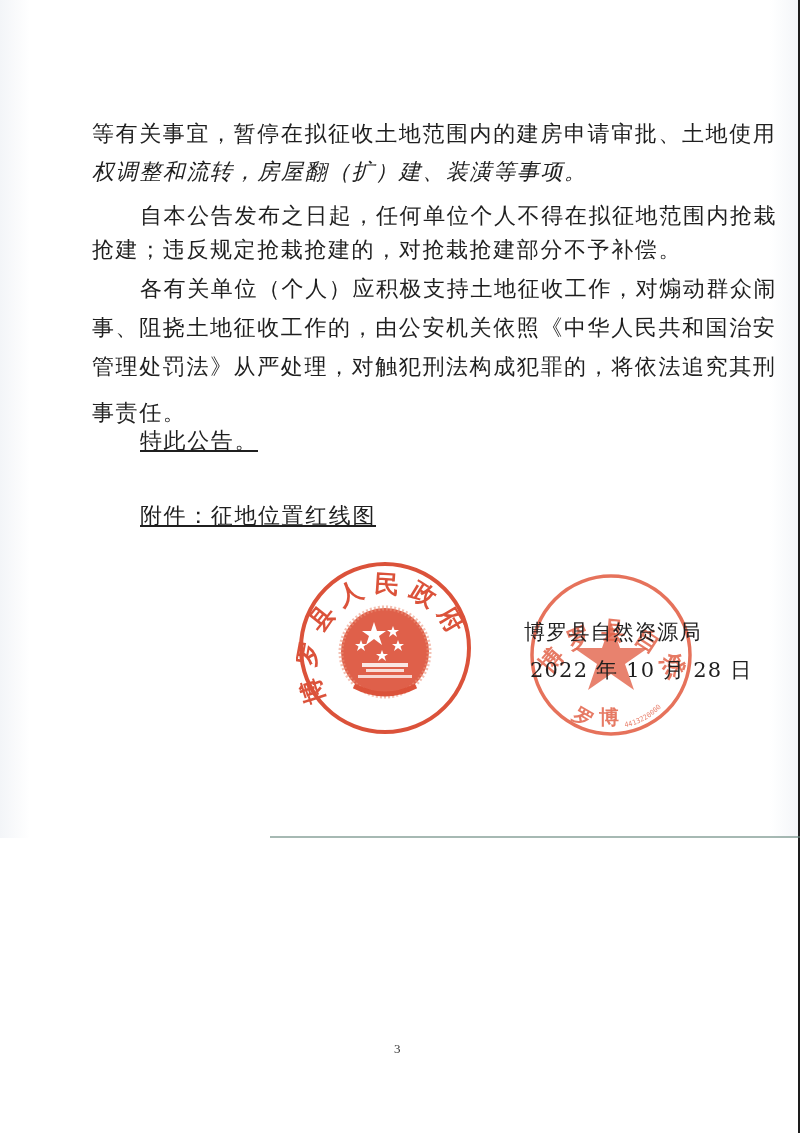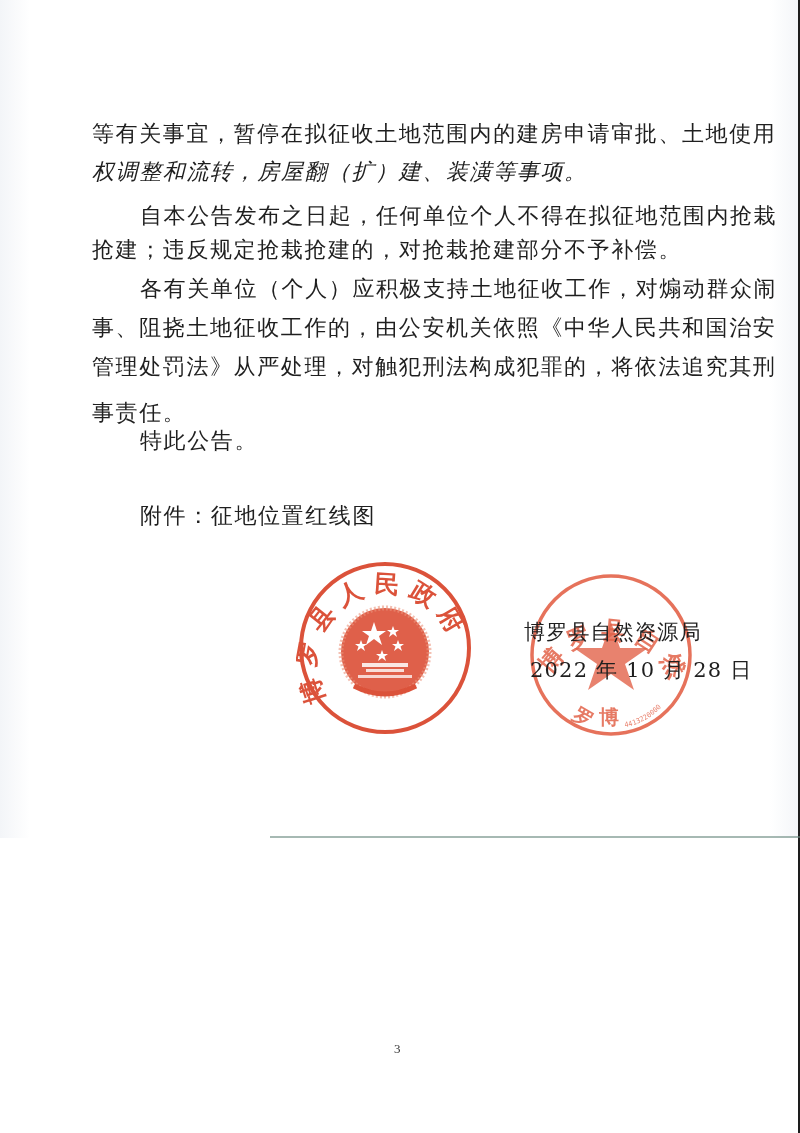--- a/index.html
+++ b/index.html
@@ -83,23 +83,23 @@
   <div class="line" style="top:157px;font-style:italic;">权调整和流转，房屋翻（扩）建、装潢等事项。</div>
 
   <div class="line indent" style="top:201px;">自本公告发布之日起，任何单位个人不得在拟征地范围内抢栽</div>
   <div class="line" style="top:235px;text-align:center;">抢建；违反规定抢栽抢建的，对抢栽抢建部分不予补偿。</div>
 
   <div class="line indent" style="top:274px;">各有关单位（个人）应积极支持土地征收工作，对煽动群众闹</div>
   <div class="line" style="top:313px;">事、阻挠土地征收工作的，由公安机关依照《中华人民共和国治安</div>
   <div class="line" style="top:352px;">管理处罚法》从严处理，对触犯刑法构成犯罪的，将依法追究其刑</div>
   <div class="line" style="top:374px;margin-top:24px;">事责任。</div>
 
-  <div class="line indent" style="top:426px;">特此公告。</div>
+  <div class="line indent" style="top:426px;text-decoration:underline;">特此公告。</div>
 
-  <div class="line indent" style="top:501px;">附件：征地位置红线图</div>
+  <div class="line indent" style="top:501px;text-decoration:underline;">附件：征地位置红线图</div>
 
   <svg class="stamp" style="left:296px; top:560px;" width="180" height="178" viewBox="0 0 180 178">
     <defs>
       <path id="arc1" d="M 38 150 A 70 70 0 1 1 142 150"></path>
     </defs>
     <circle cx="89" cy="88" r="84" fill="none" stroke="#d9442a" stroke-width="4"></circle>
     <text font-size="25" fill="#d9442a" font-weight="bold" font-family="DejaVu Sans, sans-serif" letter-spacing="9">
       <textPath href="#arc1" startOffset="4%">博罗县人民政府</textPath>
     </text>
 

